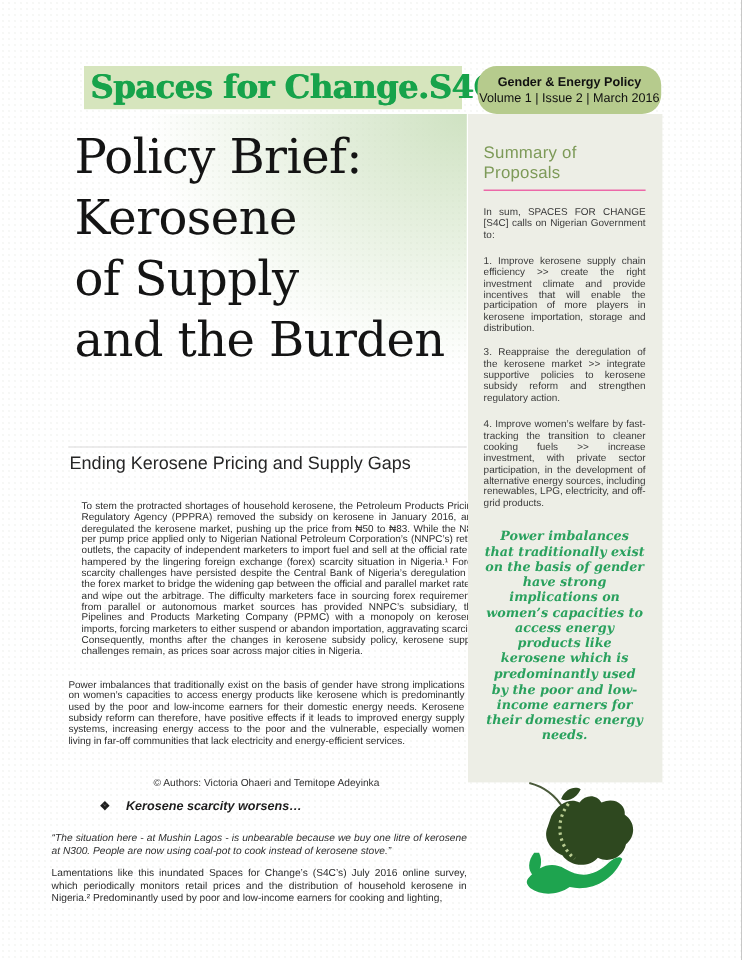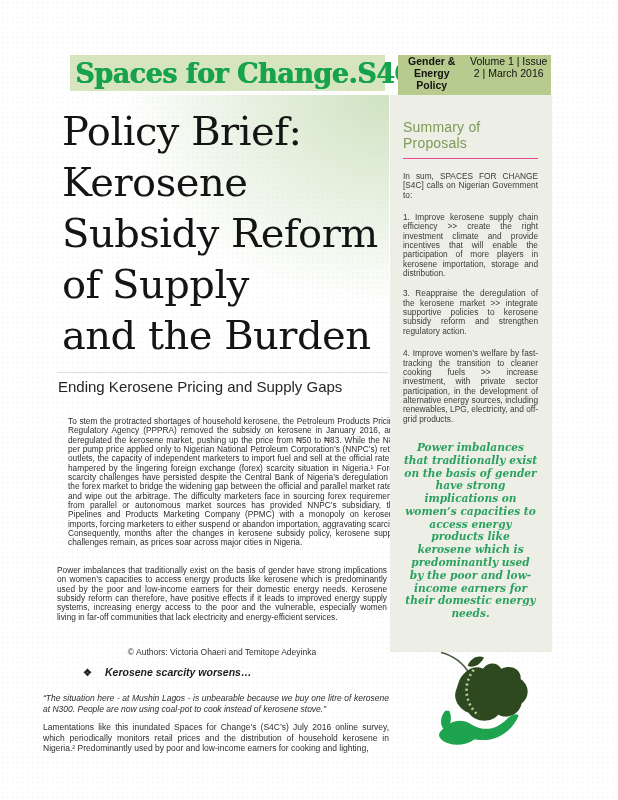--- a/index.html
+++ b/index.html
@@ -19,21 +19,21 @@
     padding-left:5px;box-sizing:border-box;
   }
   .brand-text{
     font-family:"DejaVu Serif", serif;font-weight:bold;
     font-size:27px;color:#17a34b;letter-spacing:-0.5px;
     text-shadow:0.7px 0 0 #17a34b;white-space:nowrap;
   }
   .issue-box{
     position:absolute;left:398px;top:55px;width:153px;height:40px;
     background:#b6cb8d;text-align:center;color:#111;
-    display:flex;justify-content:center;gap:1px;
+    display:flex;flex-direction:column;justify-content:center;gap:1px;border-radius:16px;
   }
   .issue-title{font-size:10.5px;font-weight:bold;}
   .issue-meta{font-size:10.5px;}
   
   .title-block{
     position:absolute;left:57px;top:95px;width:332px;height:277px;
     background:radial-gradient(ellipse 380px 300px at 100% 0%, #cfe2c2 0%, rgba(207,226,194,0) 70%);
     border-bottom:1px solid #e0e0e0;
   }
   .doc-title{
@@ -101,21 +101,20 @@
 
   <div class="issue-box">
     <div class="issue-title">Gender &amp; Energy Policy</div>
     <div class="issue-meta">Volume 1 | Issue 2 | March 2016</div>
   </div>
 
   <div class="title-block">
     <div class="doc-title">
       <div>Policy Brief:</div>
       <div>Kerosene</div>
-      <div>Subsidy Reform</div>
       <div>of Supply</div>
       <div>and the Burden</div>
     </div>
   </div>
 
   <div class="subtitle">Ending Kerosene Pricing and Supply Gaps</div>
 
   <div class="body-par par1">To stem the protracted shortages of household kerosene, the Petroleum Products Pricing Regulatory Agency (PPPRA) removed the subsidy on kerosene in January 2016, and deregulated the kerosene market, pushing up the price from ₦50 to ₦83. While the N83 per pump price applied only to Nigerian National Petroleum Corporation’s (NNPC’s) retail outlets, the capacity of independent marketers to import fuel and sell at the official rate is hampered by the lingering foreign exchange (forex) scarcity situation in Nigeria.¹ Forex scarcity challenges have persisted despite the Central Bank of Nigeria’s deregulation of the forex market to bridge the widening gap between the official and parallel market rates, and wipe out the arbitrage. The difficulty marketers face in sourcing forex requirements from parallel or autonomous market sources has provided NNPC’s subsidiary, the Pipelines and Products Marketing Company (PPMC) with a monopoly on kerosene imports, forcing marketers to either suspend or abandon importation, aggravating scarcity. Consequently, months after the changes in kerosene subsidy policy, kerosene supply challenges remain, as prices soar across major cities in Nigeria.</div>
   <div class="body-par par2">Power imbalances that traditionally exist on the basis of gender have strong implications on women’s capacities to access energy products like kerosene which is predominantly used by the poor and low-income earners for their domestic energy needs. Kerosene subsidy reform can therefore, have positive effects if it leads to improved energy supply systems, increasing energy access to the poor and the vulnerable, especially women living in far-off communities that lack electricity and energy-efficient services.</div>
 

